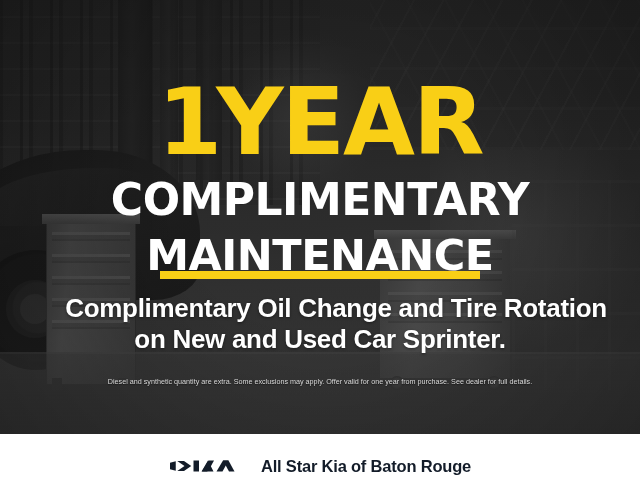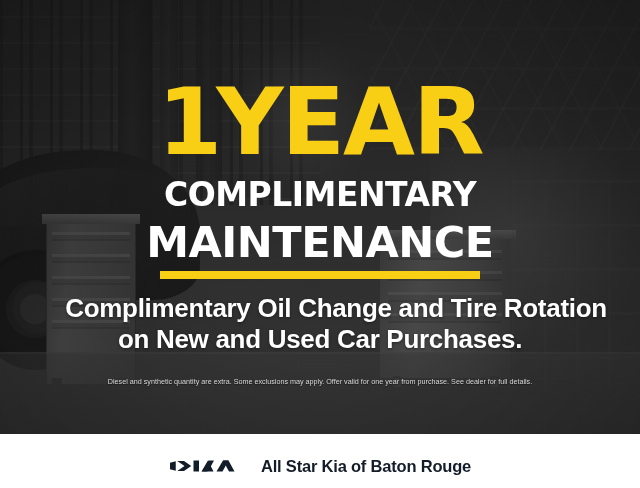--- a/index.html
+++ b/index.html
@@ -166,22 +166,22 @@
   }
   .headline .one { letter-spacing:-6px; }
 
   .sub1, .sub2 {
     position:absolute; left:0; width:640px; text-align:center;
     color:#ffffff; font-weight:bold;
     font-family:"DejaVu Sans", sans-serif;
     letter-spacing:-.5px;
     white-space:nowrap;
   }
-  .sub1 { top:178px; font-size:33px; line-height:1.02; }
-  .sub2 { top:221px; font-size:43px; line-height:1.02; }
+  .sub1 { top:178px; font-size:44px; line-height:1.02; }
+  .sub2 { top:234px; font-size:43px; line-height:1.02; }
 
   .rule {
     position:absolute; left:50%; transform:translateX(-50%);
     top:271px; width:320px; height:8px; background:#f9cf16;
   }
 
   .tag1, .tag2 {
     position:absolute; left:0; width:640px; text-align:center;
     color:#ffffff; font-weight:bold;
     font-family:"Liberation Sans", sans-serif;
@@ -260,21 +260,21 @@
     <div class="headline">
       <span class="one">1</span><span>YEAR</span>
     </div>
 
     <div class="sub1">COMPLIMENTARY</div>
     <div class="sub2">MAINTENANCE</div>
 
     <div class="rule"></div>
 
     <div class="tag1">Complimentary Oil Change and Tire Rotation</div>
-    <div class="tag2">on New and Used Car Purchases.</div>
+    <div class="tag2">on New and Used Car Sprinter.</div>
 
     <div class="fineprint">
       <div>Diesel and synthetic quantity are extra. Some exclusions may apply. Offer valid for one year from purchase. See dealer for full details.</div>
     </div>
   </div>
 
   <div class="footer">
     <svg class="kia-logo" viewBox="0 0 148 44" aria-label="Kia">
       <path fill="#131c29" d="M2 15.5 L13.5 12.5 L13.5 31.5 L2 28.5 Z"></path>
       <path fill="#131c29" d="M16.5 12 L30 12 L44.5 22 L30 32 L16.5 32 L31 22 Z"></path>

